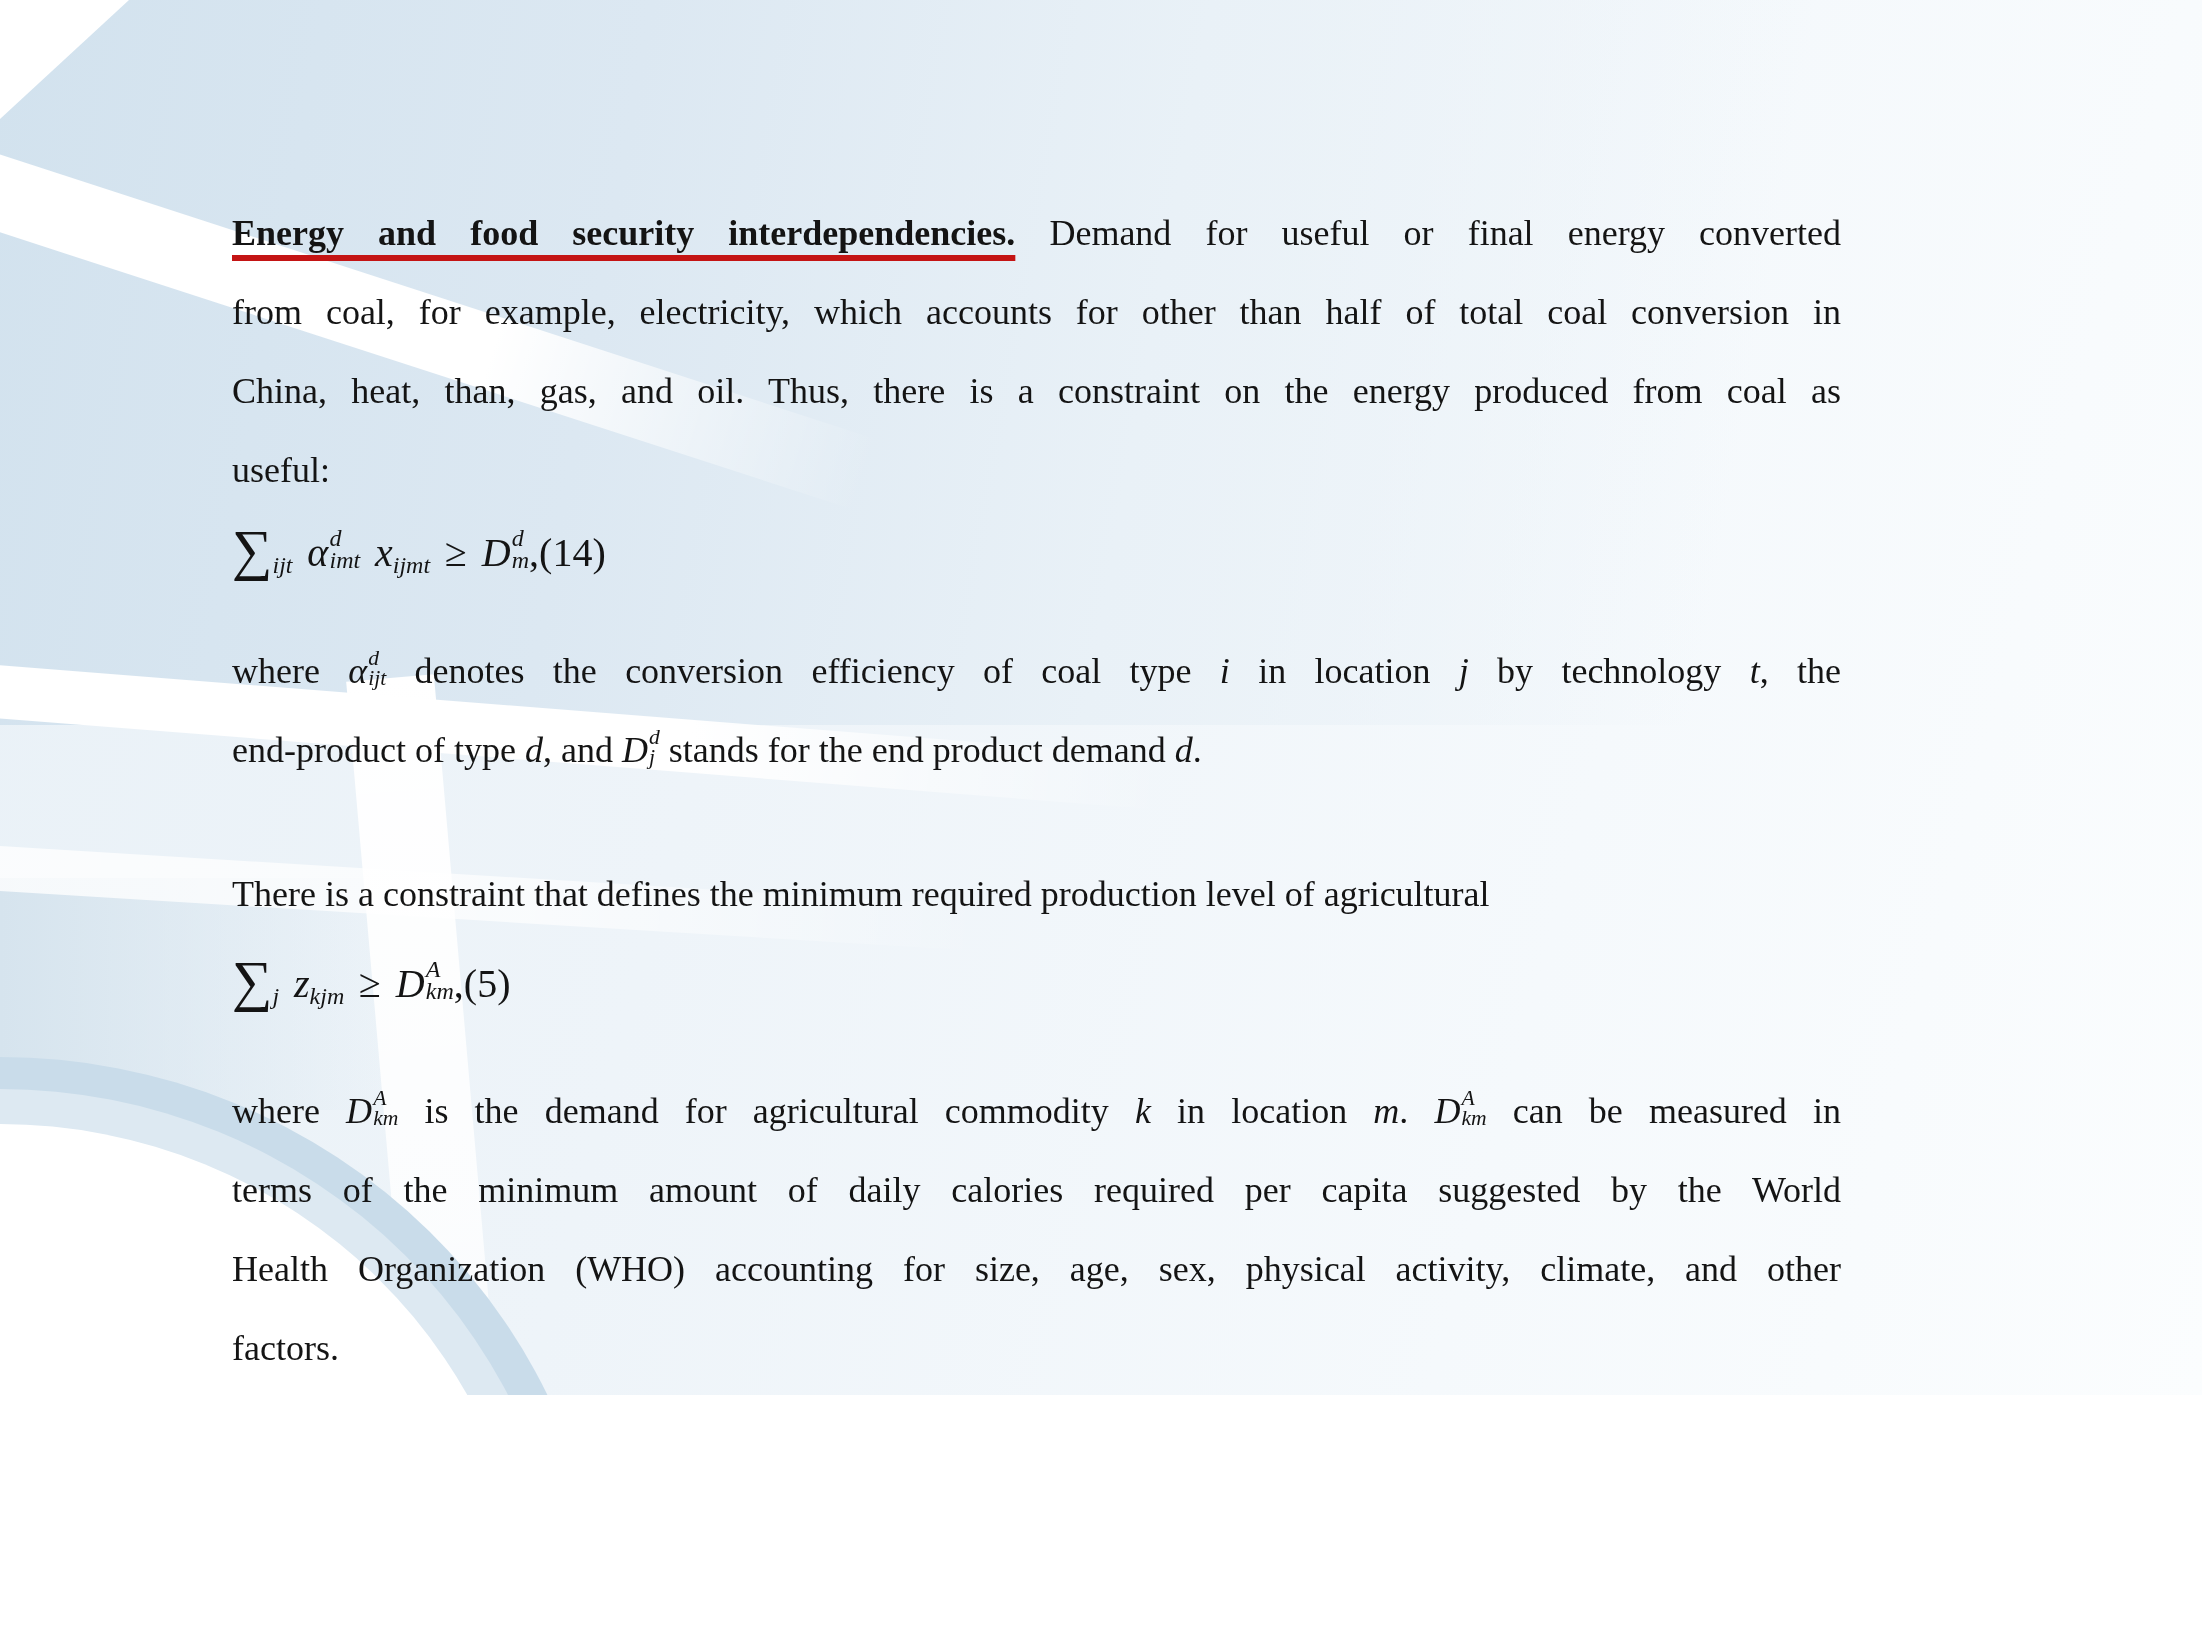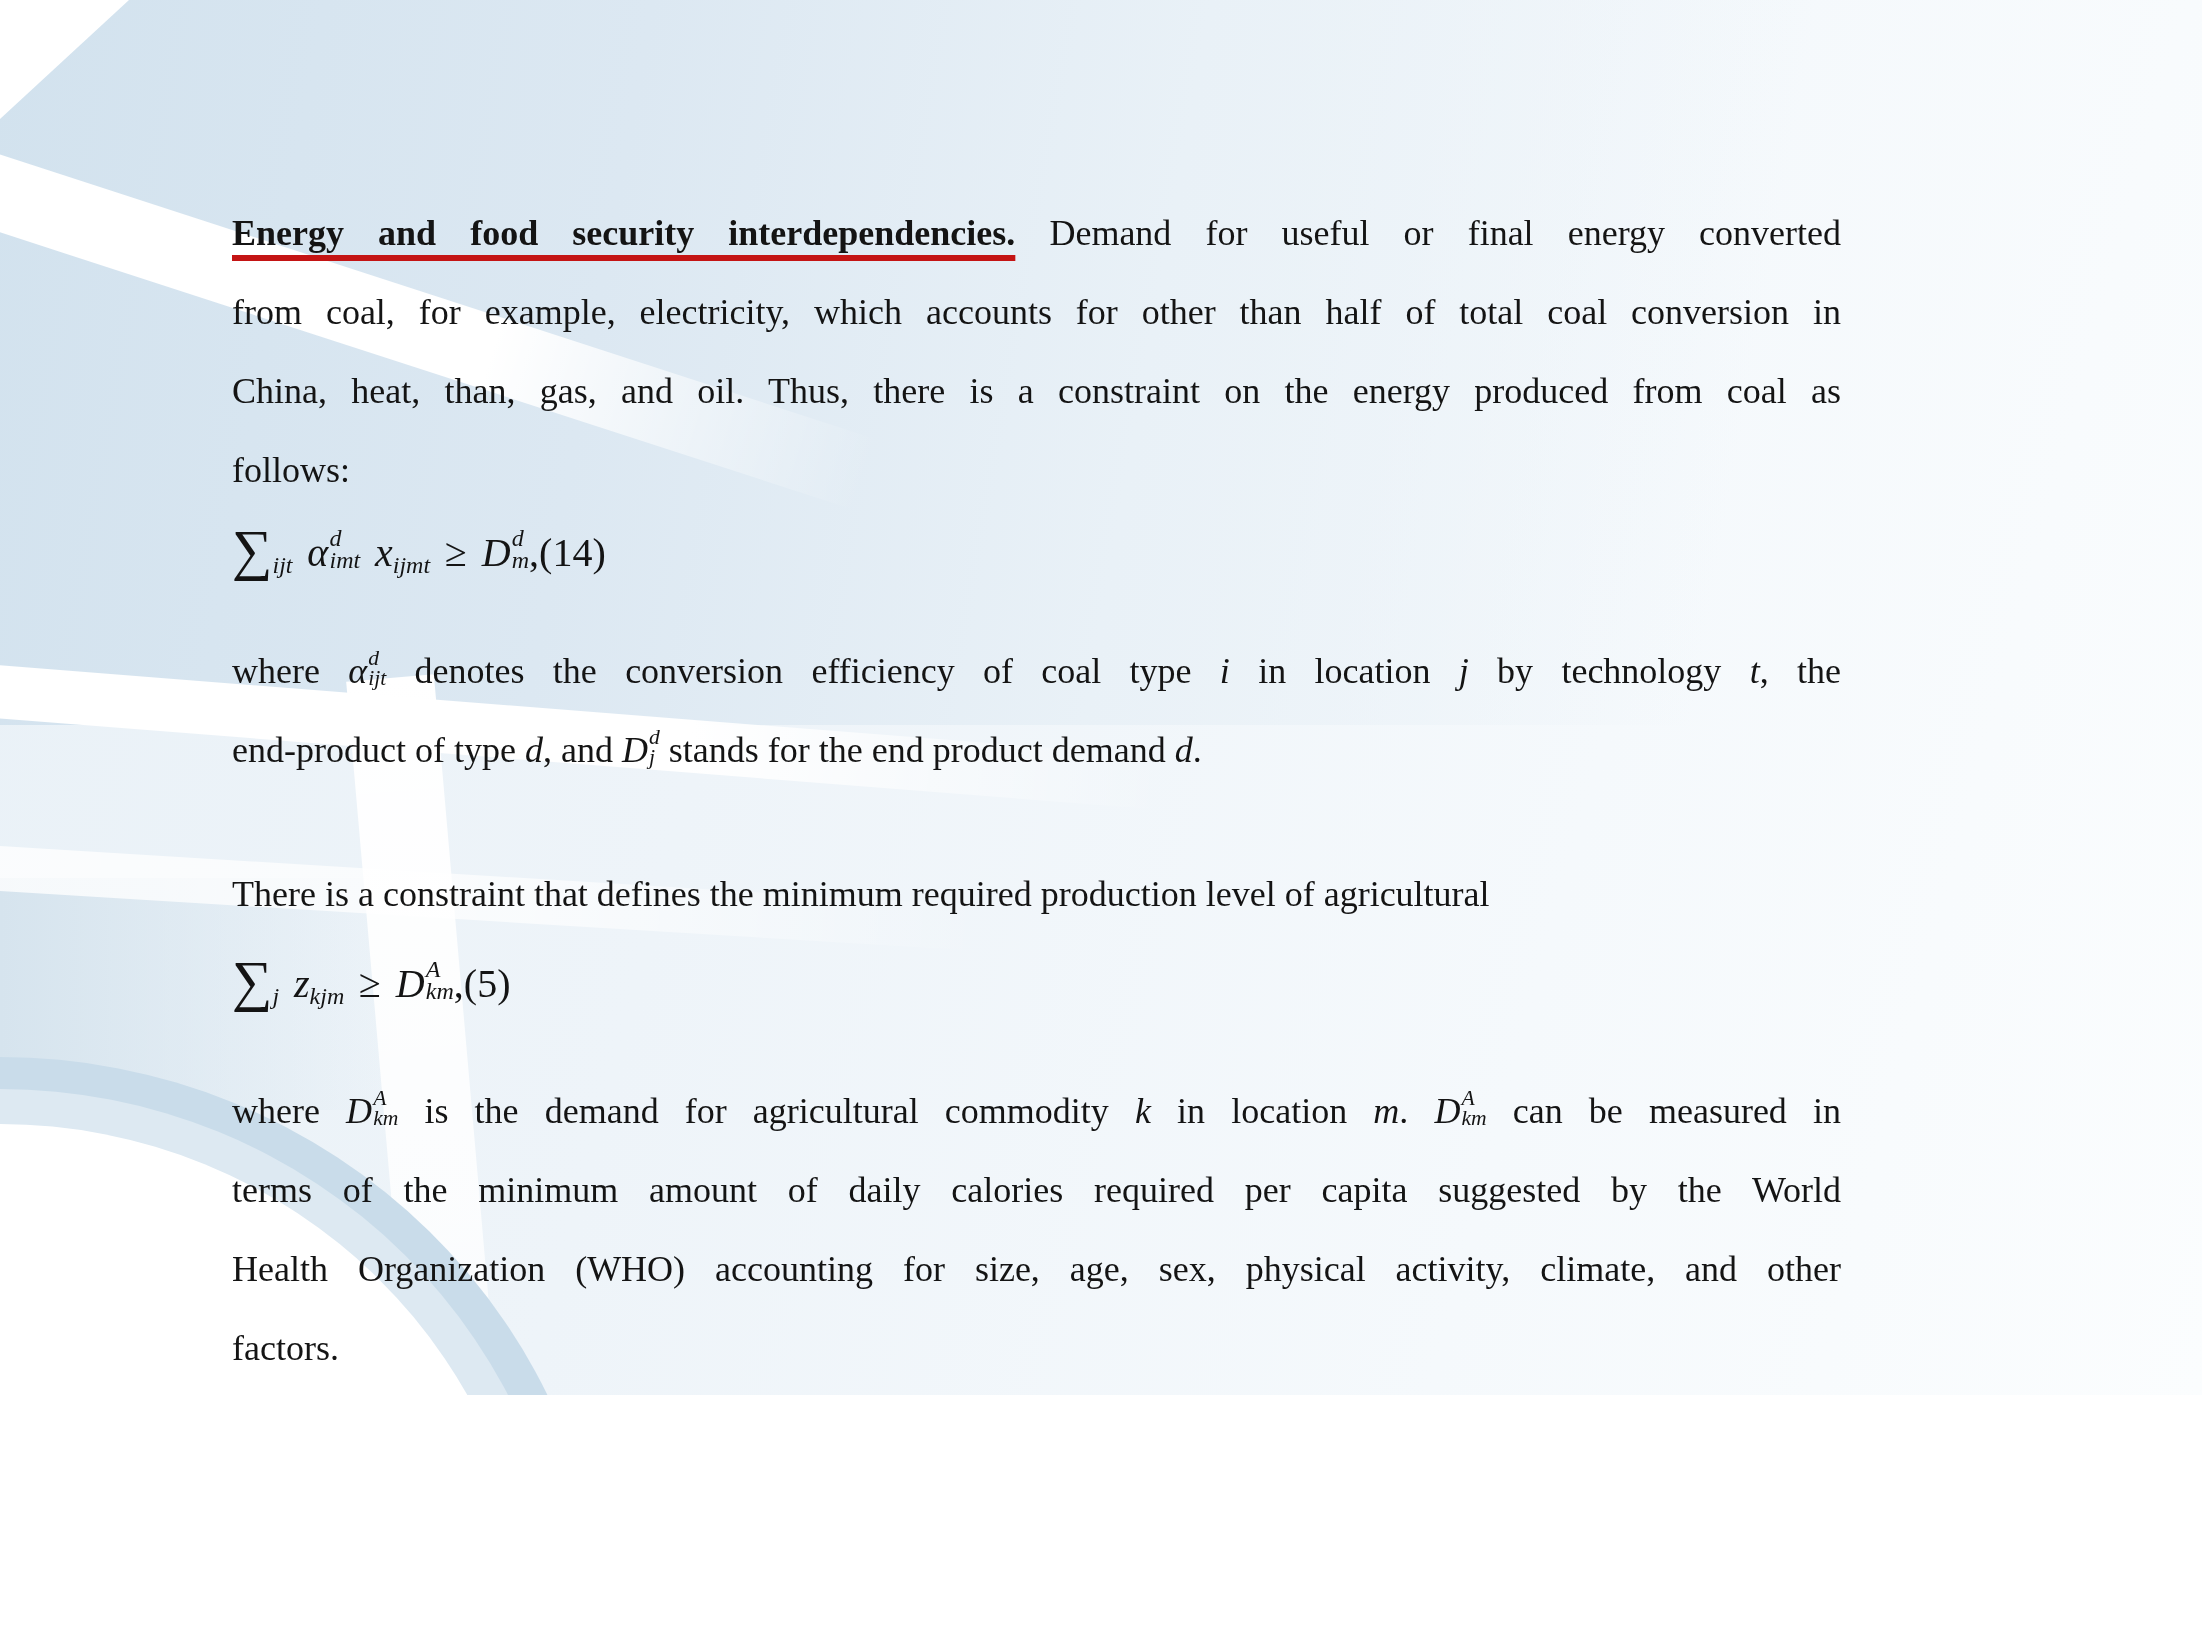--- a/index.html
+++ b/index.html
@@ -94,21 +94,21 @@
   <div class="arc arc-3"></div>
   <div class="arc arc-2"></div>
   <div class="arc arc-1"></div>
 
   <div class="content">
 
     <div class="para p1">
         <div class="line"><b>Energy and food security interdependencies.</b> Demand for useful or final energy converted</div>
         <div class="line">from coal, for example, electricity, which accounts for other than half of total coal conversion in</div>
         <div class="line">China, heat, than, gas, and oil. Thus, there is a constraint on the energy produced from coal as</div>
-        <div class="line">follows:</div>
+        <div class="line">useful:</div>
       </div>
 
     <div class="eq-row eq-14">
       <span class="eq-expr"><span class="math"><span class="mbase sigma">∑</span><span class="sb">ijt</span></span> <span class="math"><span class="mbase">α</span><span class="stk">
               <span class="ssup">d</span>
               <span class="ssub">imt</span>
             </span></span> <span class="math"><span class="mbase">x</span><span class="sb">ijmt</span></span> ≥ <span class="math"><span class="mbase">D</span><span class="stk">
               <span class="ssup">d</span>
               <span class="ssub">m</span>
             </span></span>,</span>

